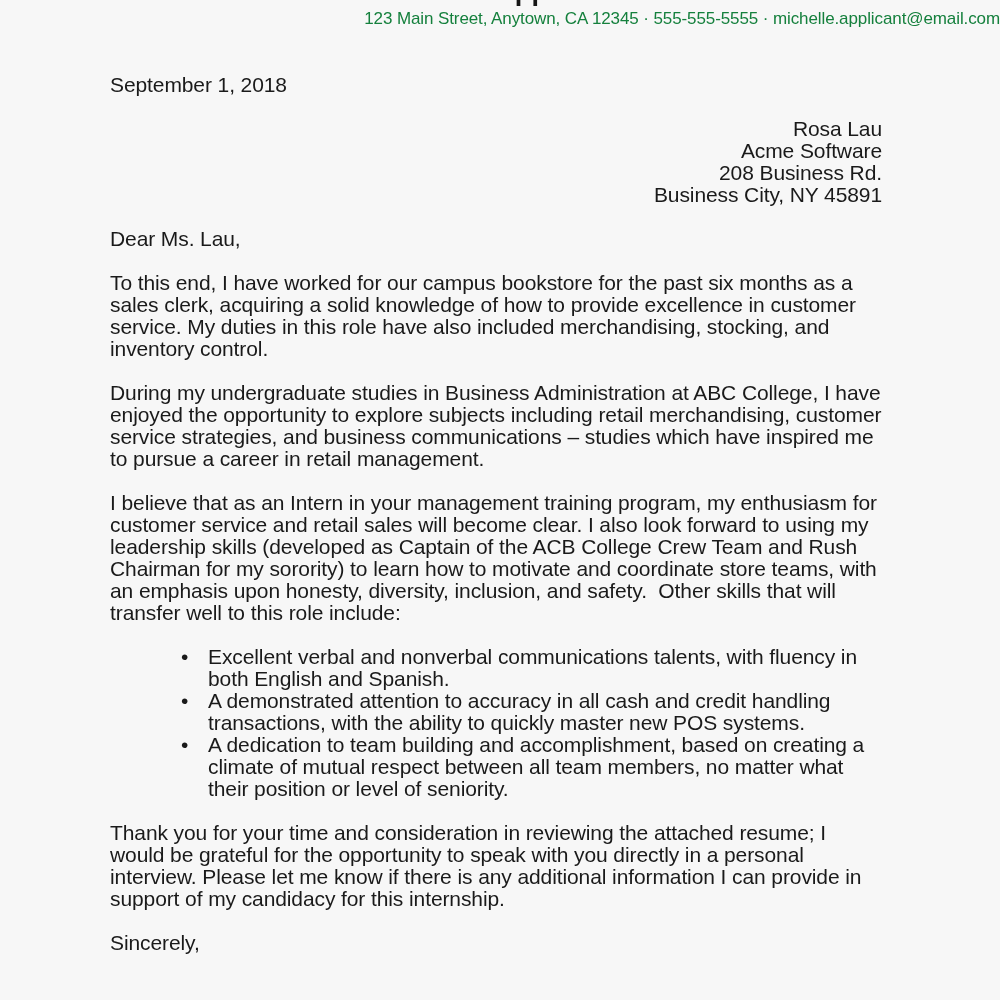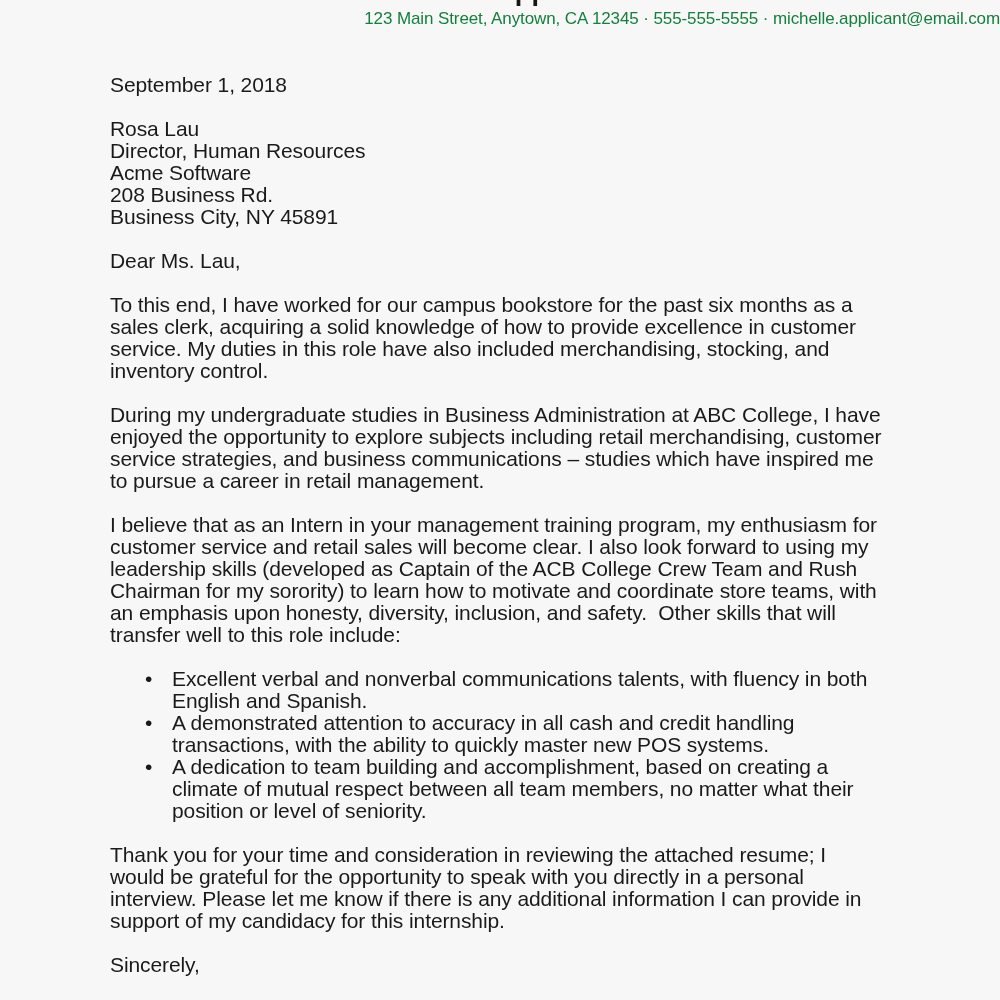--- a/index.html
+++ b/index.html
@@ -50,29 +50,31 @@
   }
   .letter-body p {
     margin: 0 0 22px 0;
     white-space: pre-wrap;
   }
   .block {
     margin: 0 0 22px 0;
   }
   .block div {
     white-space: pre-wrap;
+    text-align: right;
   }
   ul.skills {
     list-style: none;
     margin: 0 0 22px 0;
     padding: 0 0 0 62px;
   }
   ul.skills li {
     position: relative;
     white-space: pre-wrap;
+    margin-left: 36px;
   }
   ul.skills li::before {
     content: "\2022";
     position: absolute;
     left: -27px;
     top: 0;
   }
   .valediction {
     margin-bottom: 44px !important;
   }
@@ -88,21 +90,20 @@
   <div class="letterhead-name">Michelle Applicant</div>
 
   <div class="letterhead-contact">123 Main Street, Anytown, CA 12345 · 555-555-5555 · michelle.applicant@email.com</div>
 
   <div class="letter-body">
 
     <p>September 1, 2018</p>
 
     <div class="block">
       <div>Rosa Lau</div>
-      <div>Director, Human Resources</div>
       <div>Acme Software</div>
       <div>208 Business Rd.</div>
       <div>Business City, NY 45891</div>
     </div>
 
     <p>Dear Ms. Lau,</p>
 
 
     <p>To this end, I have worked for our campus bookstore for the past six months as a sales clerk, acquiring a solid knowledge of how to provide excellence in customer service. My duties in this role have also included merchandising, stocking, and inventory control.</p>
 

